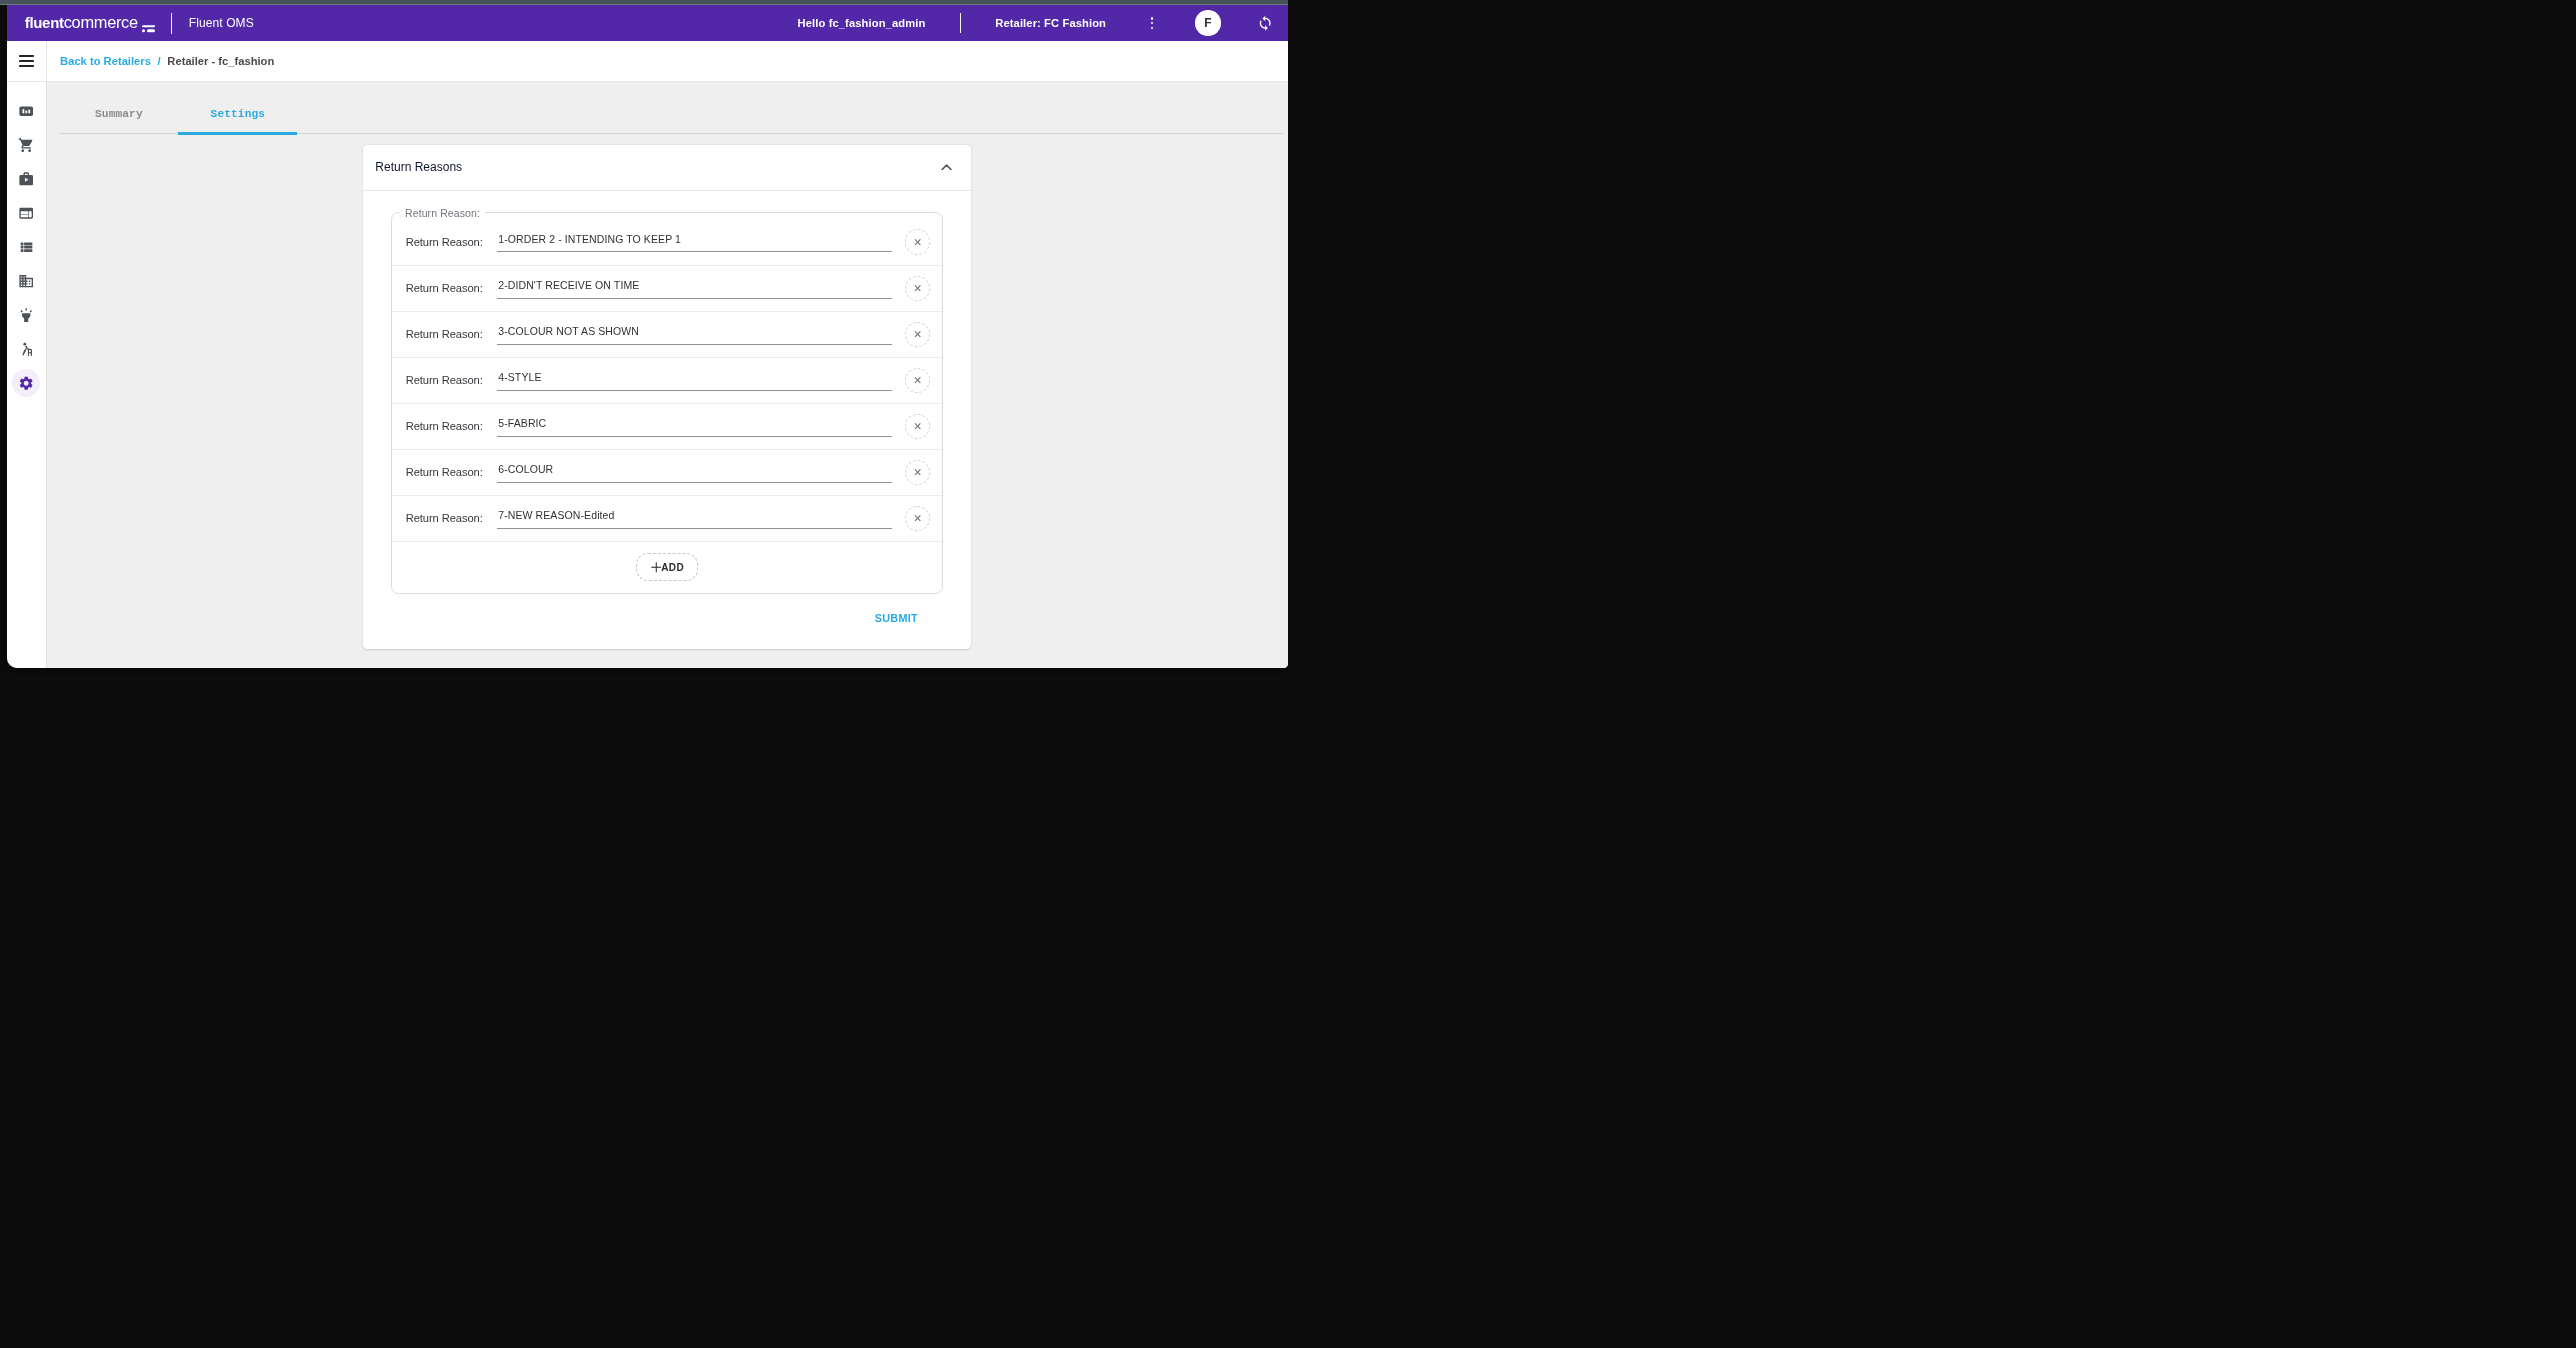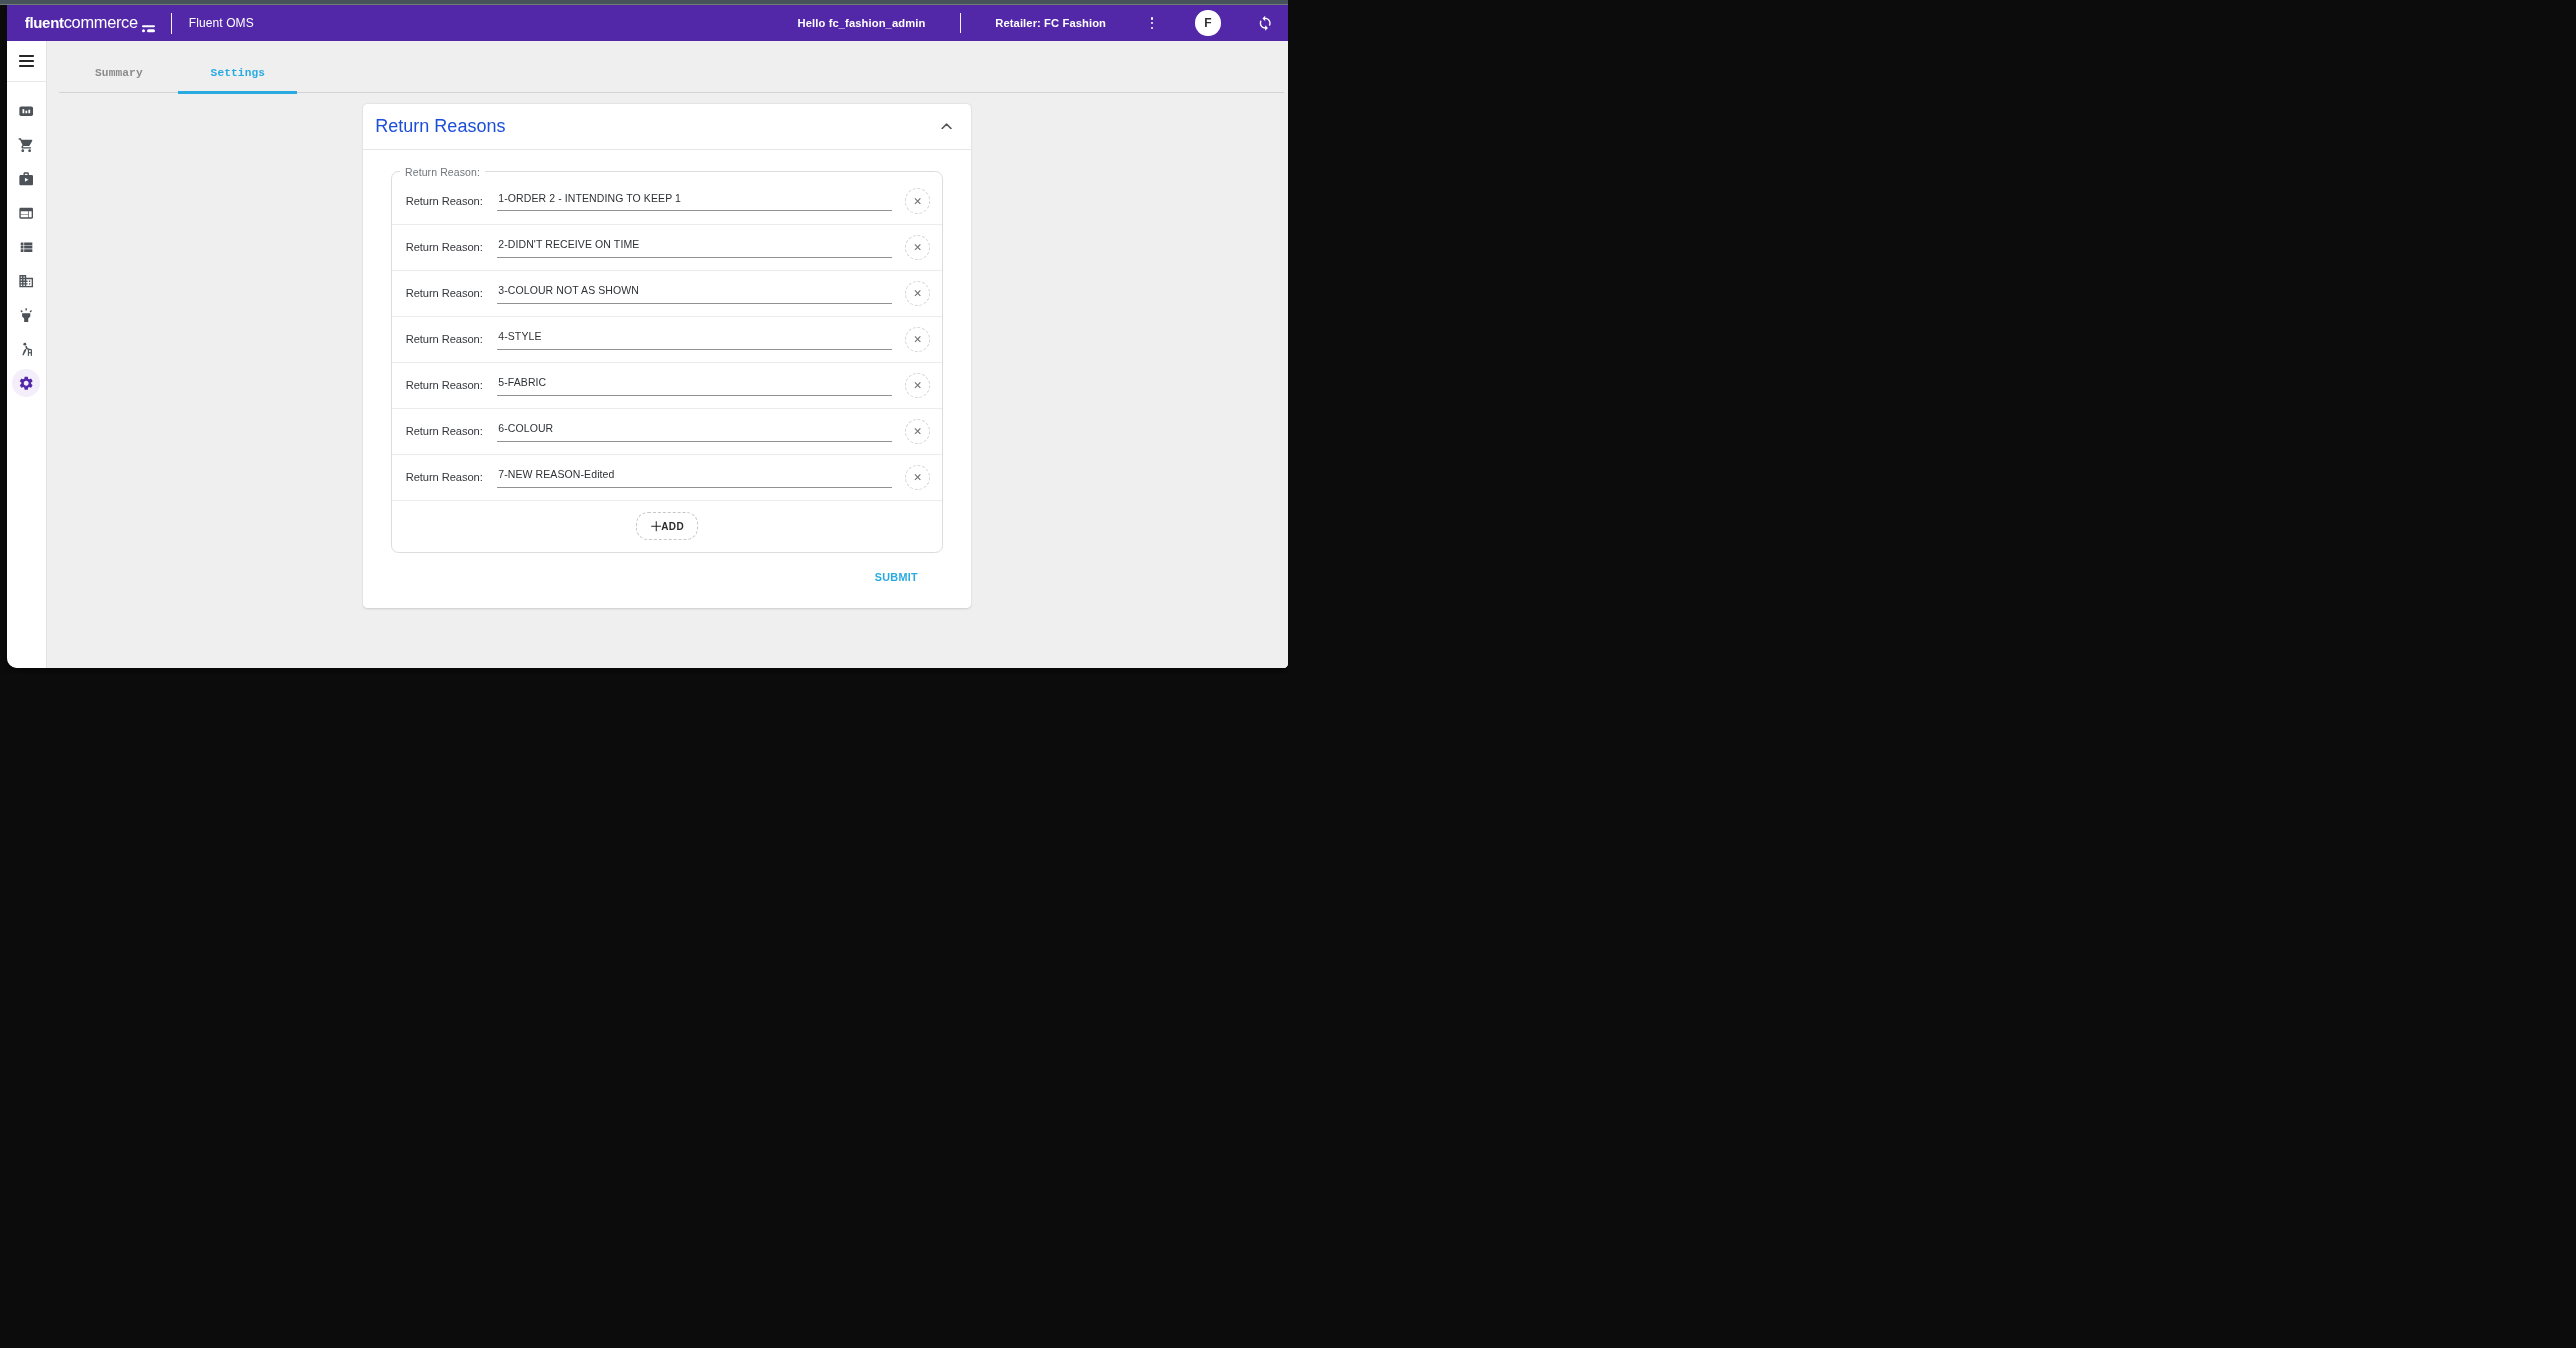--- a/index.html
+++ b/index.html
@@ -57,21 +57,21 @@
 
   
   .tabs { display:flex; margin:15px 4.5px 0 12.7px; border-bottom:1.5px solid #d4d4d4;font-family:Liberation Mono, monospace; }
   .tab { width:119px; text-align:center; padding:11.2px 0 12.7px; font-size:11.2px; font-weight:700; color:#8b8b8b; position:relative; cursor:pointer; letter-spacing:0.1px; }
   .tab.active { color:#29abe2; }
   .tab.active::after { content:""; position:absolute; left:0; right:0; bottom:-1.5px; height:2.2px; background:#29abe2; }
 
   
   .card { width:608px; margin:10.5px auto 0; background:#fff; border-radius:4.5px; box-shadow:0 0.7px 2.2px rgba(0,0,0,.15); }
   .card-header { height:46px; display:flex; align-items:center; padding:0 12px 0 12px; border-bottom:0.7px solid #e6e6e6; }
-  .card-title { font-size:18px; color:#1d4ed8; }
+  .card-title { font-size:12px; color:#0f172a; }
   .collapse-btn { margin-left:auto; width:25.4px; height:25.4px; border:none; background:transparent; display:flex; align-items:center; justify-content:center; cursor:pointer; }
   .card-body { padding:16.4px 28px 0; }
 
   fieldset.reasons { border:0.7px solid #dcdcdc; border-radius:7.5px; padding:0; }
   fieldset.reasons legend { margin-left:7.5px; padding:0 5.2px; font-size:10.5px; color:#70767c; letter-spacing:0.1px; }
 
   .reason-row { display:flex; align-items:center; height:46px; padding:0 12px 0 13.4px; }
   .reason-row + .reason-row, .add-row { border-top:0.7px solid #ececec; }
   .row-label { width:91px; flex:0 0 91px; font-size:11.2px; color:#34373b; letter-spacing:-0.1px; }
   .row-field { flex:1; margin-right:12.7px; }
@@ -194,20 +194,25 @@
             <span class="gear-pill">
               <svg viewBox="0 0 24 24" width="16.4" height="16.4">
                   <path d="M19.14 12.94c.04-.3.06-.61.06-.94s-.02-.64-.07-.94l2.03-1.58c.18-.14.23-.41.12-.61l-1.92-3.32c-.12-.22-.37-.29-.59-.22l-2.39.96c-.5-.38-1.03-.7-1.62-.94l-.36-2.54c-.04-.24-.24-.41-.48-.41h-3.84c-.24 0-.43.17-.47.41l-.36 2.54c-.59.24-1.13.57-1.62.94l-2.39-.96c-.22-.08-.47 0-.59.22L2.74 8.87c-.12.21-.08.47.12.61l2.03 1.58c-.05.3-.09.63-.09.94s.02.64.07.94l-2.03 1.58c-.18.14-.23.41-.12.61l1.92 3.32c.12.22.37.29.59.22l2.39-.96c.5.38 1.03.7 1.62.94l.36 2.54c.05.24.24.41.48.41h3.84c.24 0 .44-.17.47-.41l.36-2.54c.59-.24 1.13-.56 1.62-.94l2.39.96c.22.08.47 0 .59-.22l1.92-3.32c.12-.22.07-.47-.12-.61l-2.01-1.58zM12 15.6c-1.98 0-3.6-1.62-3.6-3.6s1.62-3.6 3.6-3.6 3.6 1.62 3.6 3.6-1.62 3.6-3.6 3.6z"></path>
                 </svg>
             </span>
           </div>
         </div>
       </nav>
 
       <div class="main">
+        <div class="crumb-bar">
+          <a class="crumb-link">Back to Retailers</a>
+          <span class="crumb-sep">/</span>
+          <span class="crumb-cur">Retailer - fc_fashion</span>
+        </div>
 
         <div class="content">
           <div class="tabs">
               <div class="tab"><span>Summary</span></div>
               <div class="tab active"><span>Settings</span></div>
             </div>
 
           <section class="card">
             <div class="card-header">
               <span class="card-title">Return Reasons</span>

